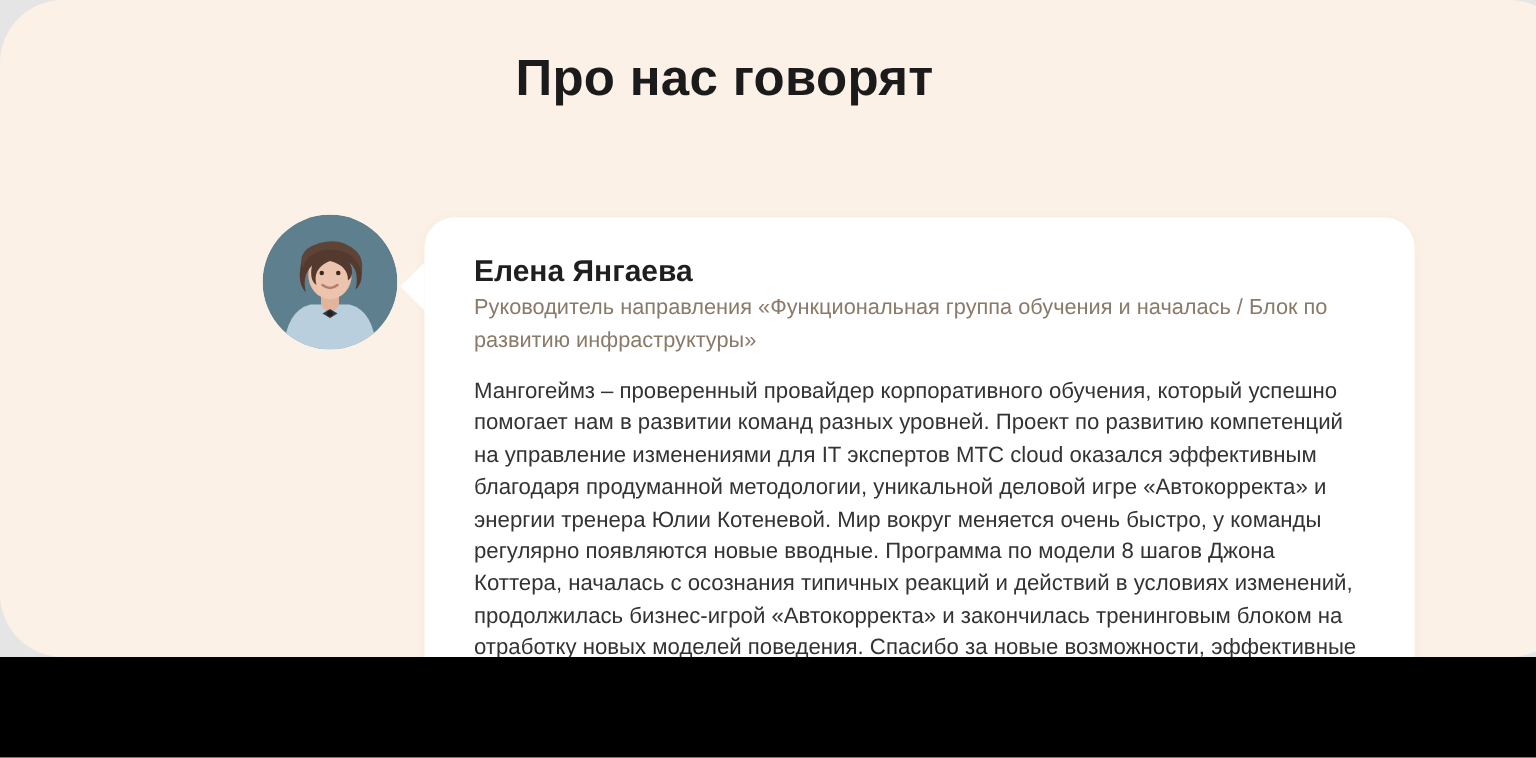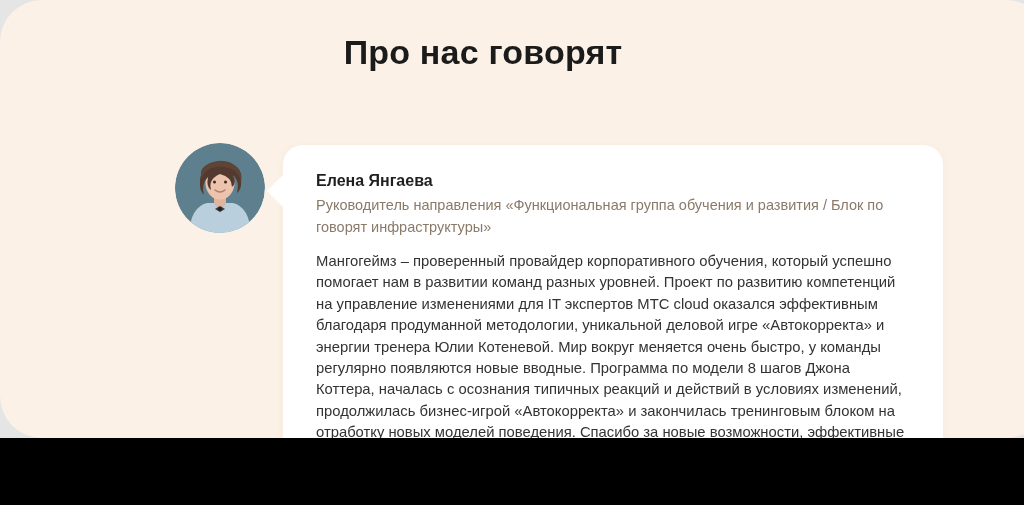--- a/index.html
+++ b/index.html
@@ -59,21 +59,21 @@
     position: absolute;
     left: -16px;
     top: 30px;
     width: 0;
     height: 0;
     border-top: 16px solid transparent;
     border-bottom: 16px solid transparent;
     border-right: 16px solid #ffffff;
   }
   .author-name {
-    font-size: 16px;
+    font-size: 20px;
     font-weight: 700;
     color: #1f1f1f;
     line-height: 22px;
     margin: 0 0 3px 0;
   }
   .author-position, .author-company {
     font-size: 14.5px;
     color: #8a7a6a;
     line-height: 21.5px;
     margin: 0;
@@ -116,20 +116,20 @@
         <path d="M40 66 L45 69 L50 66 L45 63 Z" fill="#3a3a3a"></path>
         <circle cx="45" cy="66" r="2" fill="#222222"></circle>
       </svg>
     </div>
 
     <article class="card">
       <div class="card-pointer"></div>
 
       <h2 class="author-name">Елена Янгаева</h2>
 
-      <p class="author-position">Руководитель направления «Функциональная группа обучения и развития / Блок по говорят инфраструктуры»</p>
+      <p class="author-position">Руководитель направления «Функциональная группа обучения и началась / Блок по развитию инфраструктуры»</p>
 
 
       <p class="quote">Мангогеймз – проверенный провайдер корпоративного обучения, который успешно помогает нам в развитии команд разных уровней. Проект по развитию компетенций на управление изменениями для IT экспертов МТС cloud оказался эффективным благодаря продуманной методологии, уникальной деловой игре «Автокорректа» и энергии тренера Юлии Котеневой. Мир вокруг меняется очень быстро, у команды регулярно появляются новые вводные. Программа по модели 8 шагов Джона Коттера, началась с осознания типичных реакций и действий в условиях изменений, продолжилась бизнес-игрой «Автокорректа» и закончилась тренинговым блоком на отработку новых моделей поведения. Спасибо за новые возможности, эффективные инструменты и план действий команды, который мы создали во время программы.</p>
     </article>
 
   </section>
 </div>
 
 </body></html>

